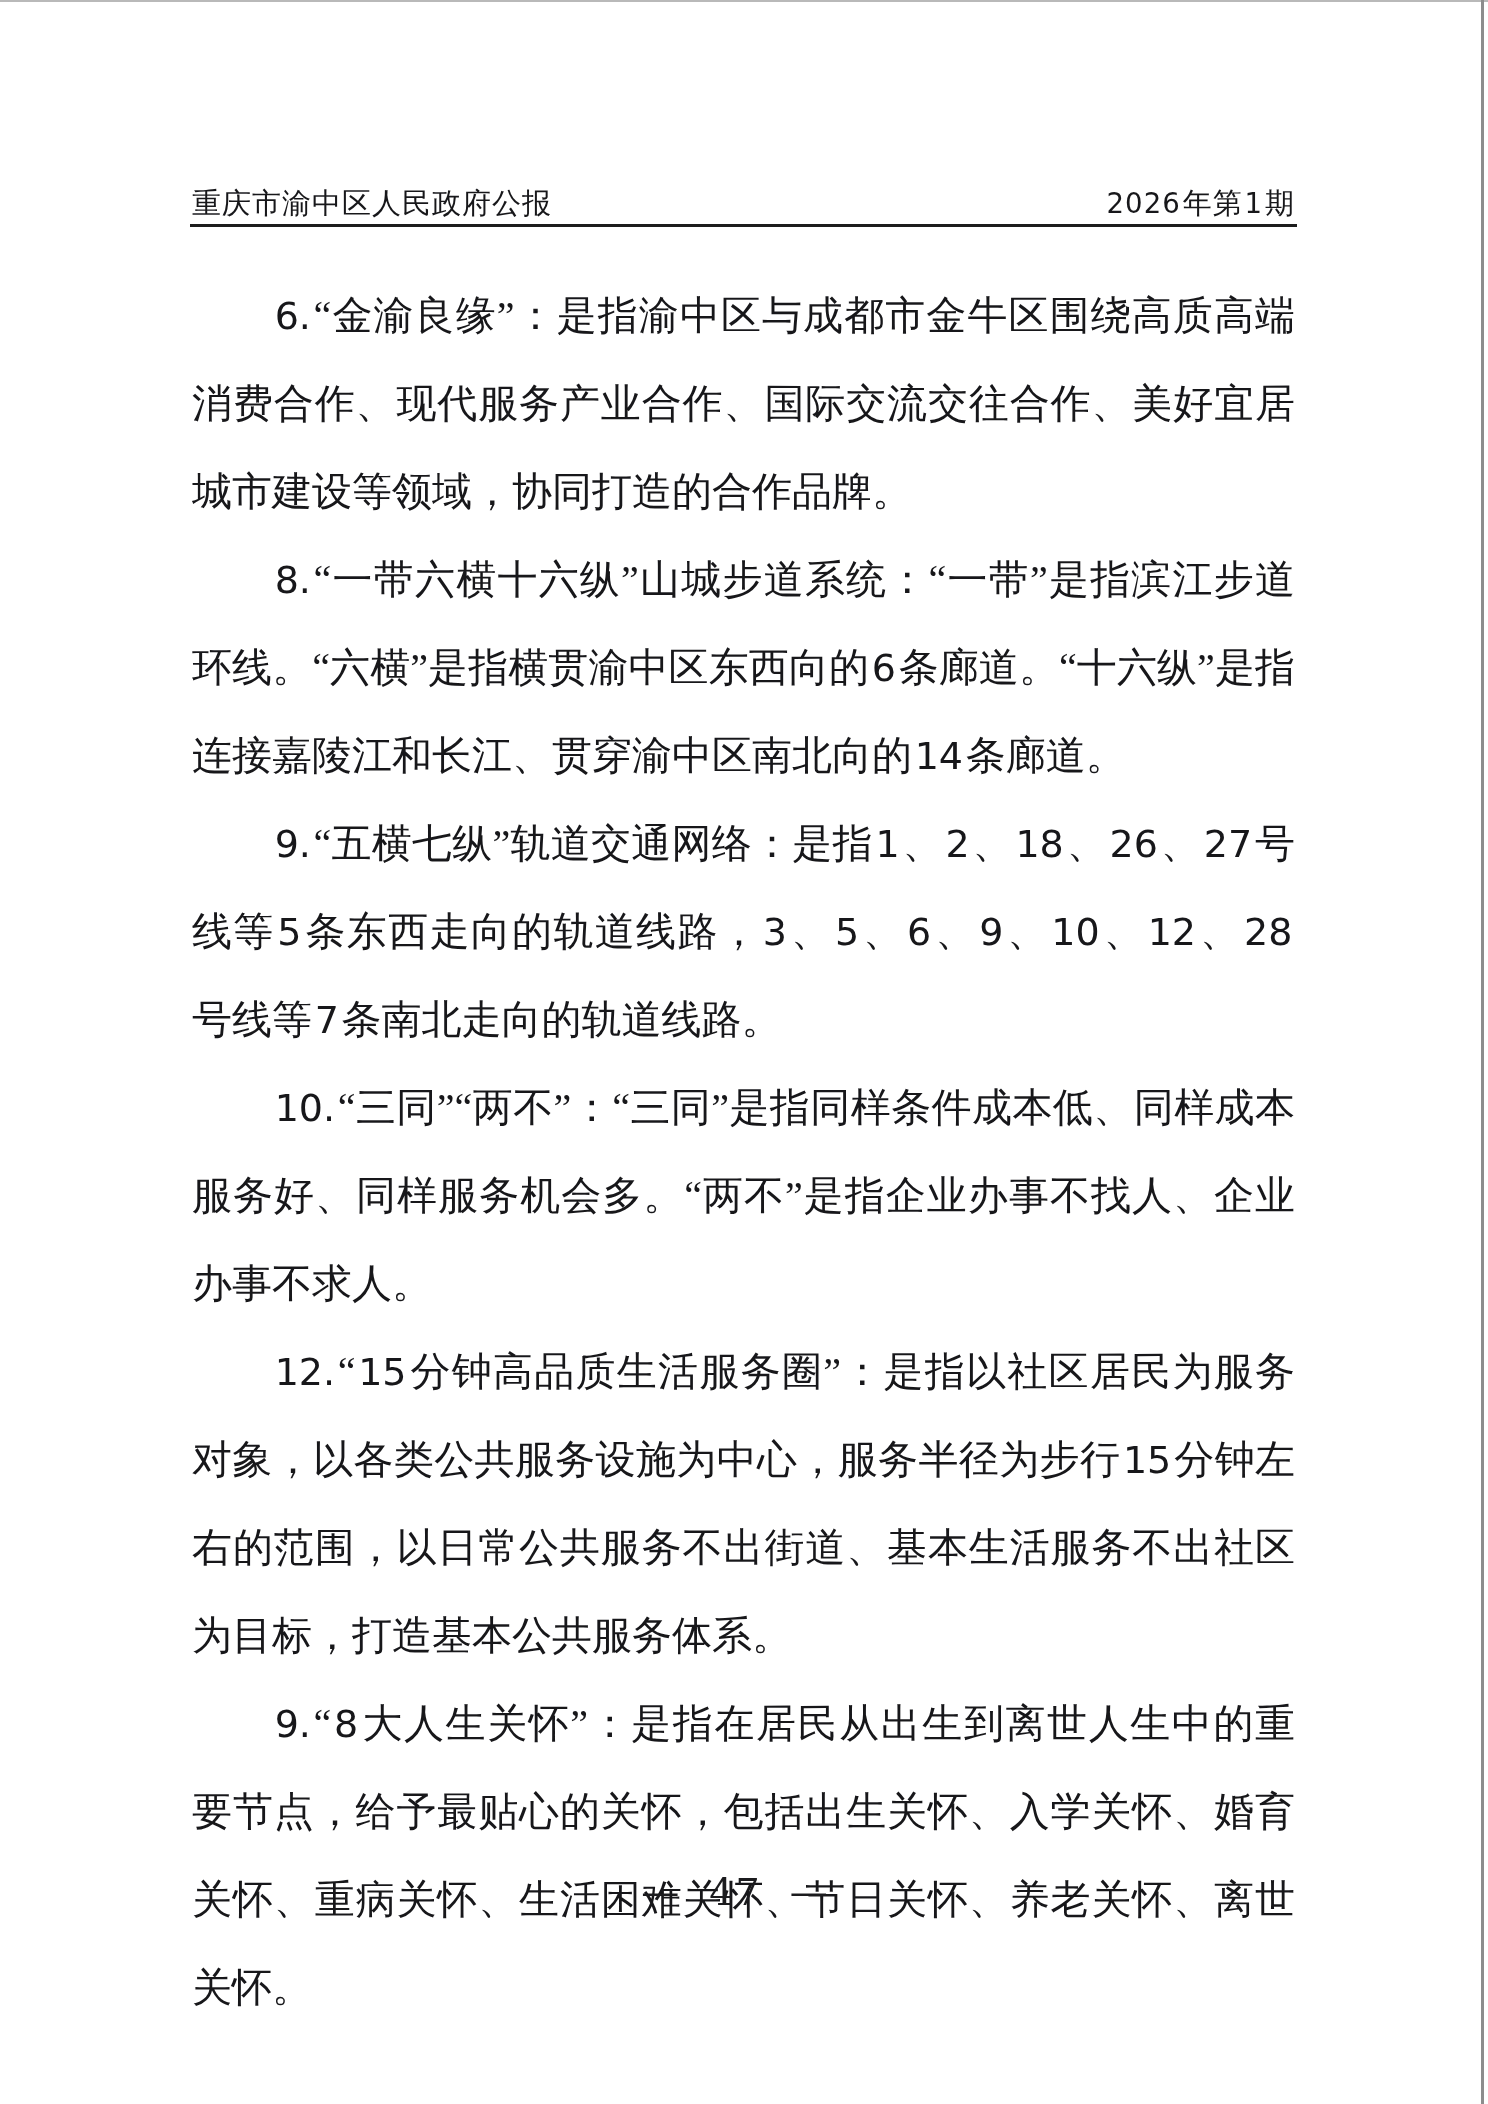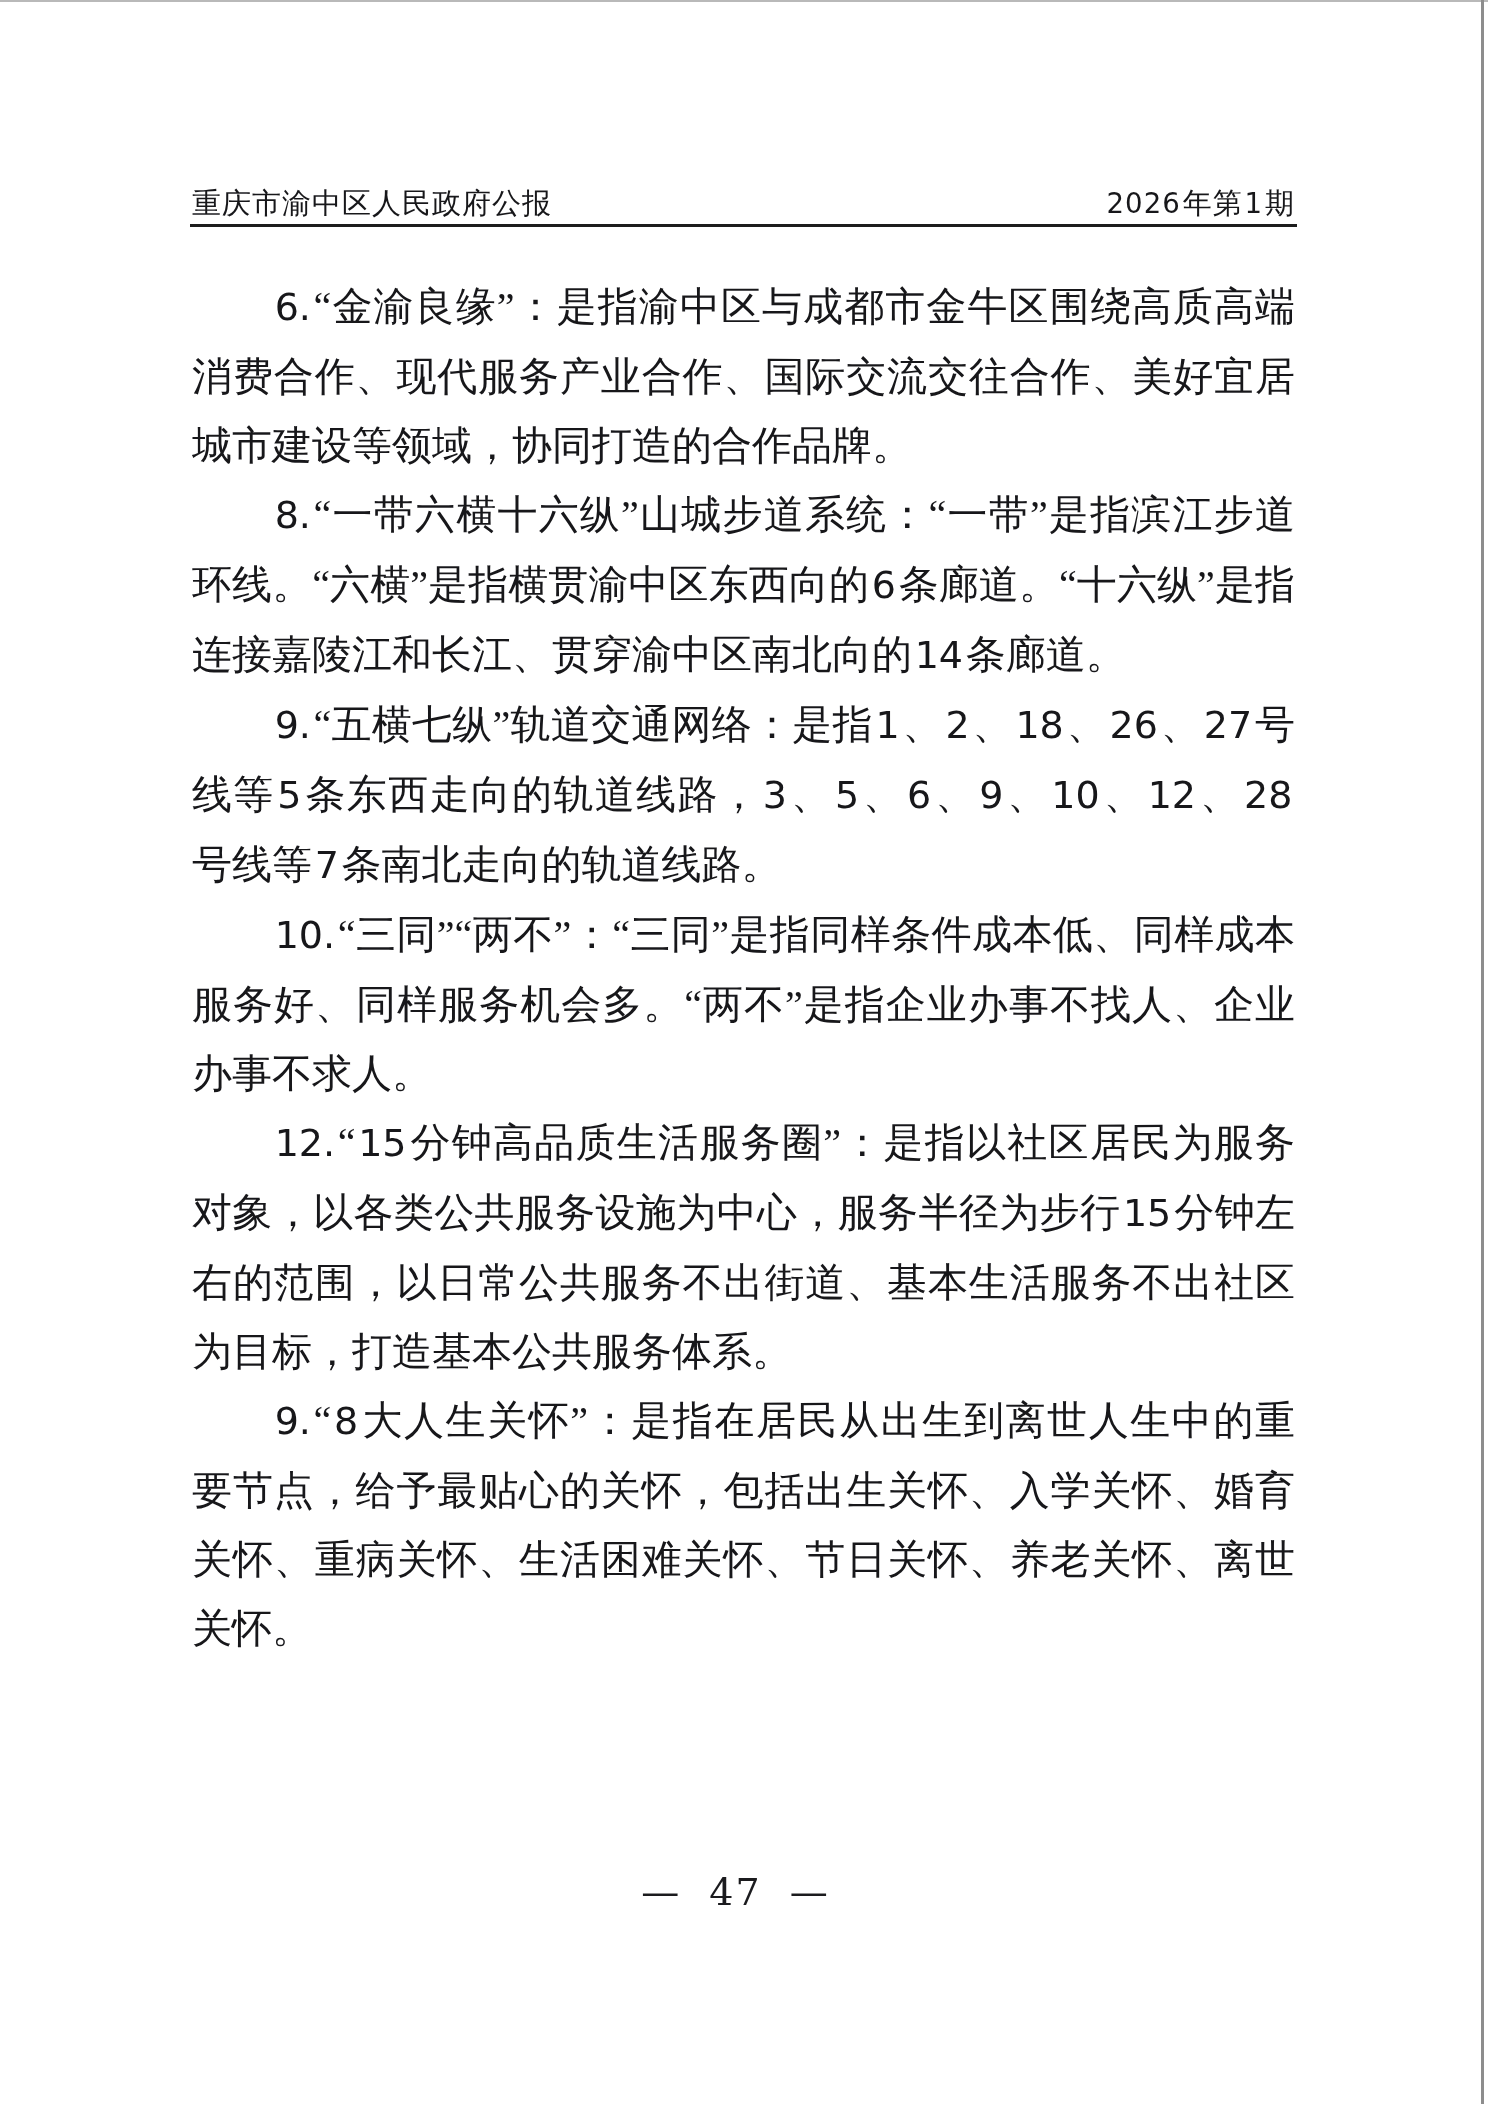--- a/index.html
+++ b/index.html
@@ -36,21 +36,21 @@
     background: #1c1c1c;
   }
 
   
   .page-body {
     position: absolute;
     left: 192px;
     top: 272px;
     width: 1103px;
     font-size: 40px;
-    line-height: 69px;
+    line-height: 88px;
     text-align: justify;
     text-justify: inter-character;
   }
   .para {
     margin: 0;
     padding: 0;
     text-indent: 2em;
   }
 
   

